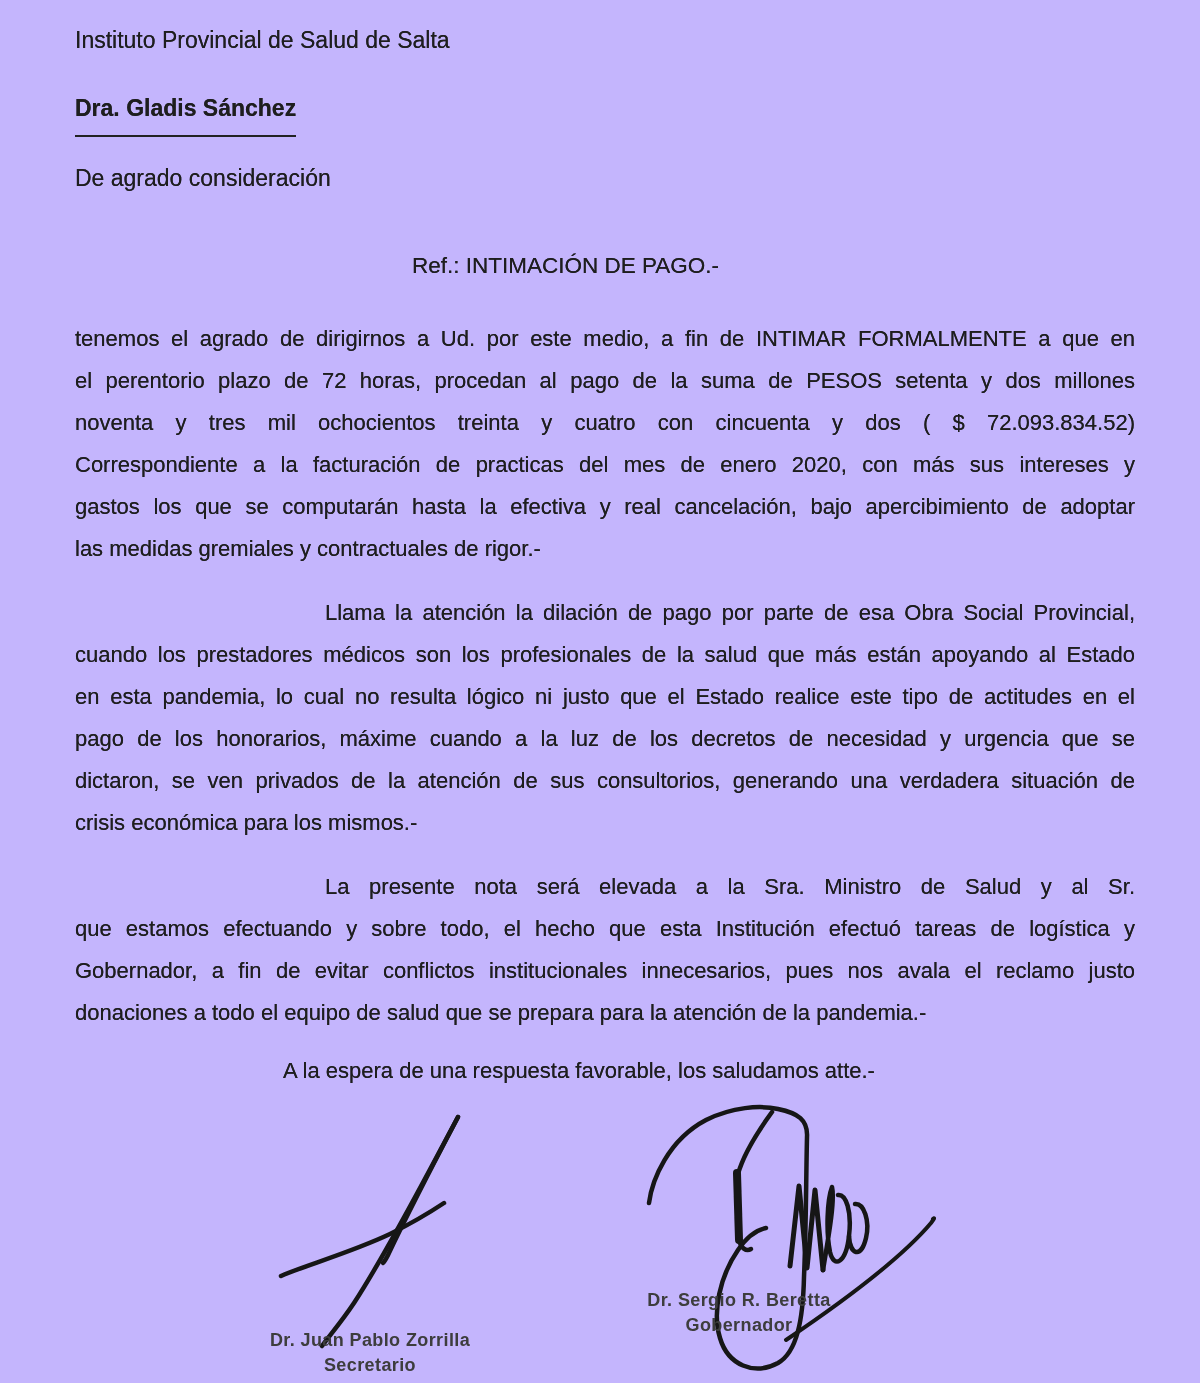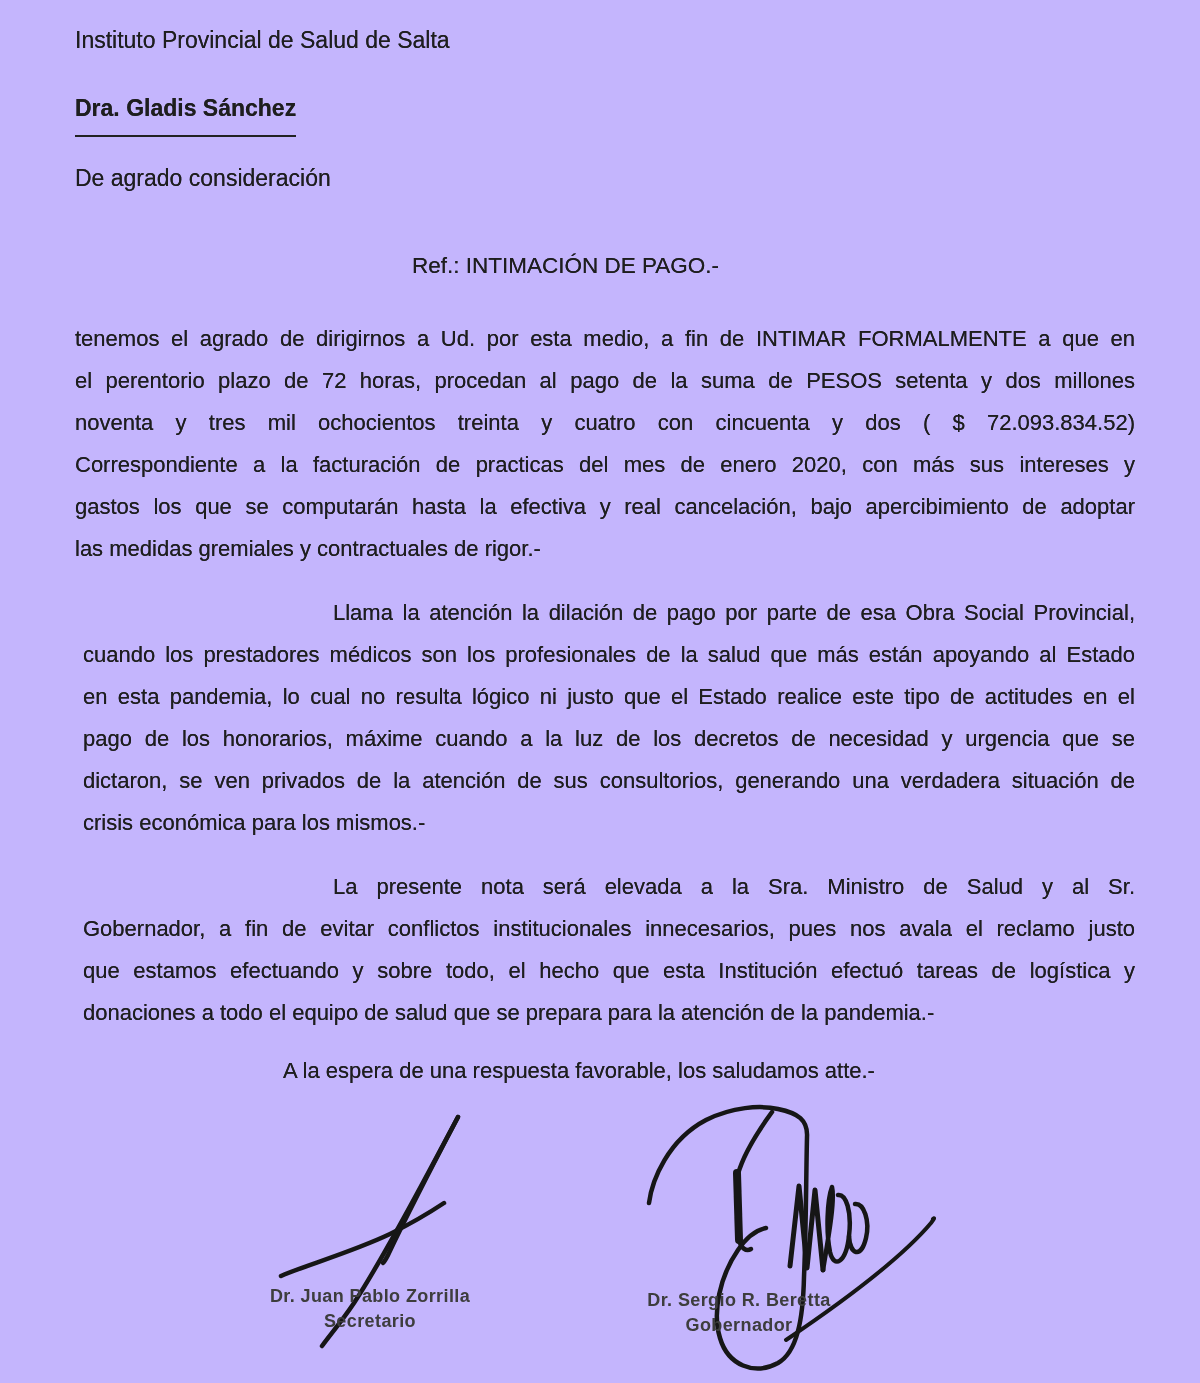--- a/index.html
+++ b/index.html
@@ -15,76 +15,76 @@
   }
   .content { padding:26px 65px 0 75px; }
 
   .org        { font-size:23px; line-height:28px; }
   .recipient  { margin-top:40px; font-size:23px; line-height:28px; font-weight:bold; }
   .recipient .uline { border-bottom:2.5px solid #222; padding-bottom:14px; }
   .salutation { margin-top:42px; font-size:23px; line-height:28px; }
   .ref        { margin-top:60px; padding-left:337px; font-size:22.5px; line-height:28px; }
 
   #paragraphs { margin-top:38px; }
-  .para + .para { margin-top:22px;margin-left:8px; }
+  .para + .para { margin-top:22px; }
   .line {
     font-size:22px; line-height:42px;
     text-align:justify; text-align-last:justify;
   }
   .line.first { padding-left:250px; }
   .line.last  { text-align:left; text-align-last:left; }
 
   .closing { margin-top:16px; padding-left:208px; font-size:22px; line-height:42px; }
 
   .sig { position:absolute; pointer-events:none; }
   .sig path { fill:none; stroke-linecap:round; stroke-linejoin:round; }
   .sig-left  { left:270px; top:1103px; }
   .sig-right { left:640px; top:1082px; }
 
   .sig-label {
     position:absolute; text-align:center;
     font-size:18px; font-weight:bold; letter-spacing:0.4px;
     color:#3d3d3d; line-height:25px;
     text-shadow:none;
   }
-  .sig-label.left  { left:262px; top:1284px; width:216px; }
+  .sig-label.left  { left:262px; top:1328px; width:216px; }
   .sig-label.right { left:639px; top:1288px; width:200px; }
 </style>
 </head>
 <body>
 
 <div class="page" style="color: rgb(30, 30, 30);">
   <div class="content">
     <div class="org">Instituto Provincial de Salud de Salta</div>
     <div class="recipient">
       <span class="uline">Dra. Gladis Sánchez</span>
     </div>
     <div class="salutation">De agrado consideración</div>
     <div class="ref">Ref.: INTIMACIÓN DE PAGO.-</div>
     <div id="paragraphs">
         <div class="para">
-          <div class="line">tenemos el agrado de dirigirnos a Ud. por esta medio,  a fin de INTIMAR FORMALMENTE a que en</div>
+          <div class="line">tenemos el agrado de dirigirnos a Ud. por este medio,  a fin de INTIMAR FORMALMENTE a que en</div>
           <div class="line">el perentorio plazo de 72  horas, procedan al pago de la suma de PESOS setenta y dos millones</div>
           <div class="line">noventa y tres mil ochocientos treinta y cuatro con cincuenta y dos ( $ 72.093.834.52)</div>
           <div class="line">Correspondiente a la facturación de practicas  del mes de enero 2020, con más sus intereses y</div>
           <div class="line">gastos los que se computarán hasta la efectiva y real cancelación, bajo apercibimiento de adoptar</div>
           <div class="line last">las medidas gremiales y contractuales de rigor.-</div>
         </div>
         <div class="para">
           <div class="line first">Llama la atención la dilación de pago por parte de esa Obra Social Provincial,</div>
           <div class="line">cuando los prestadores médicos son los profesionales de la salud que más están apoyando al Estado</div>
           <div class="line">en esta pandemia, lo cual no resulta lógico ni justo que el Estado realice este tipo de actitudes en el</div>
           <div class="line">pago de los honorarios, máxime cuando a la luz de los decretos de necesidad y urgencia que se</div>
           <div class="line">dictaron, se ven privados de la atención de sus consultorios, generando una verdadera situación de</div>
           <div class="line last">crisis económica para los mismos.-</div>
         </div>
         <div class="para">
           <div class="line first">La presente nota será elevada a la Sra. Ministro de Salud y al Sr.</div>
+          <div class="line">que estamos efectuando y sobre todo, el hecho que esta Institución efectuó tareas de logística y</div>
           <div class="line">Gobernador, a fin de evitar conflictos institucionales innecesarios, pues nos avala el reclamo justo</div>
-          <div class="line">que estamos efectuando y sobre todo, el hecho que esta Institución efectuó tareas de logística y</div>
           <div class="line last">donaciones a todo el equipo de salud que se prepara para la atención de la pandemia.-</div>
         </div>
       </div>
     <div class="closing">A la espera de una respuesta favorable, los saludamos atte.-</div>
   </div>
 
   <svg class="sig sig-left" width="210" height="260" viewBox="0 0 210 260">
     <path d="M 11 173 C 30 164, 80 150, 120 131 C 142 120, 162 108, 174 100" stroke-width="4.5" stroke="#161616"></path>
     <path d="M 188 14 C 168 52, 138 110, 118 152 C 116 156, 114 159, 113 160" stroke-width="4.5" stroke="#161616"></path>
     <path d="M 188 14 C 160 66, 118 148, 84 200 C 72 218, 60 232, 52 243" stroke-width="4.5" stroke="#161616"></path>

